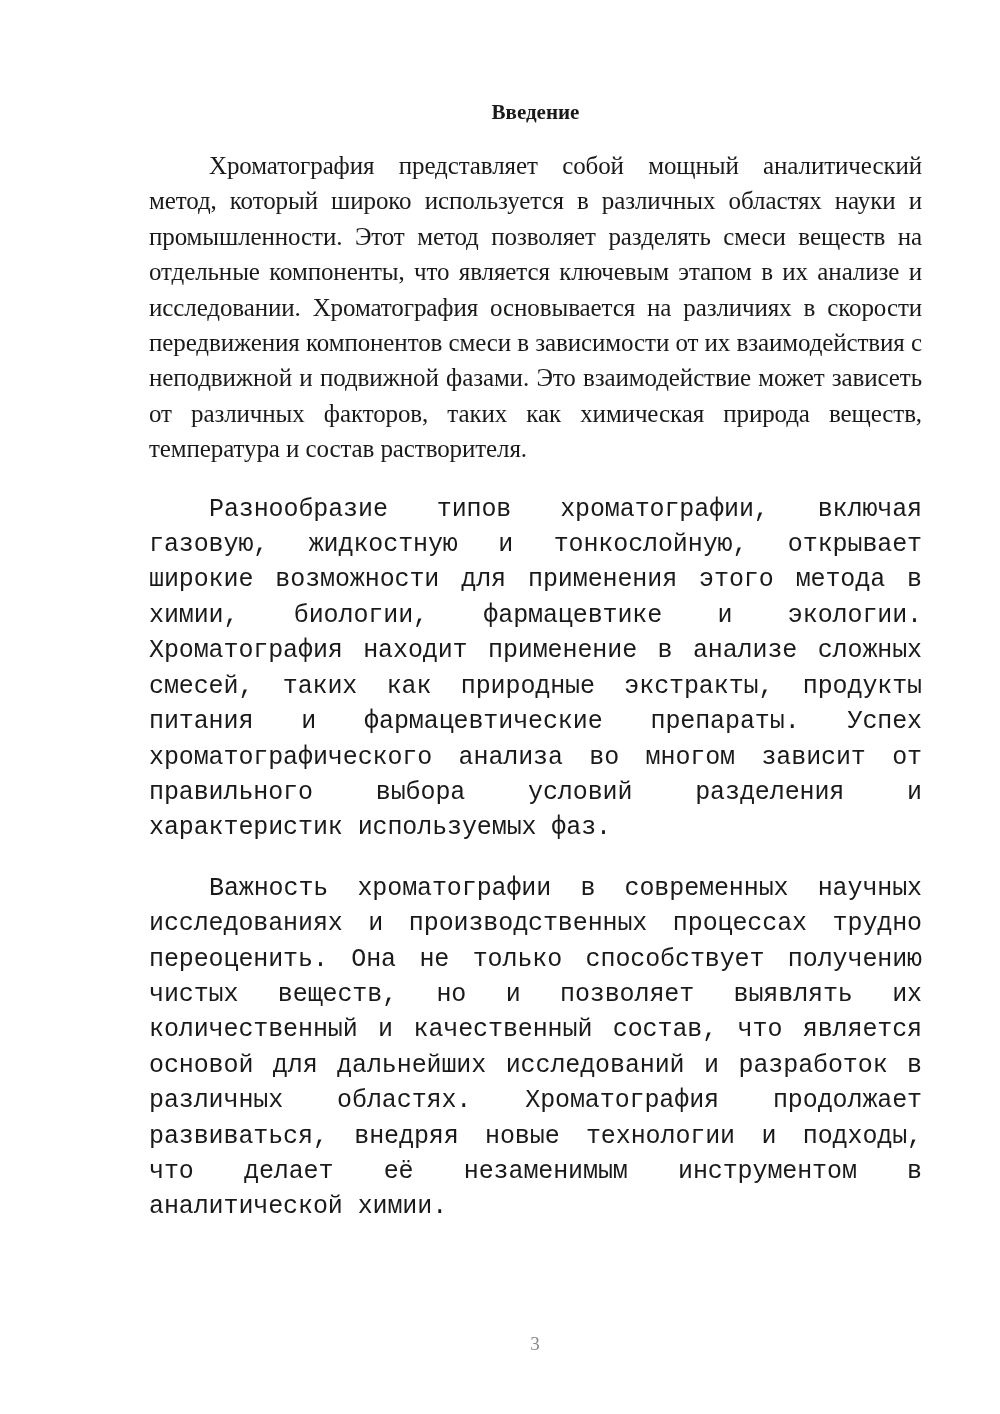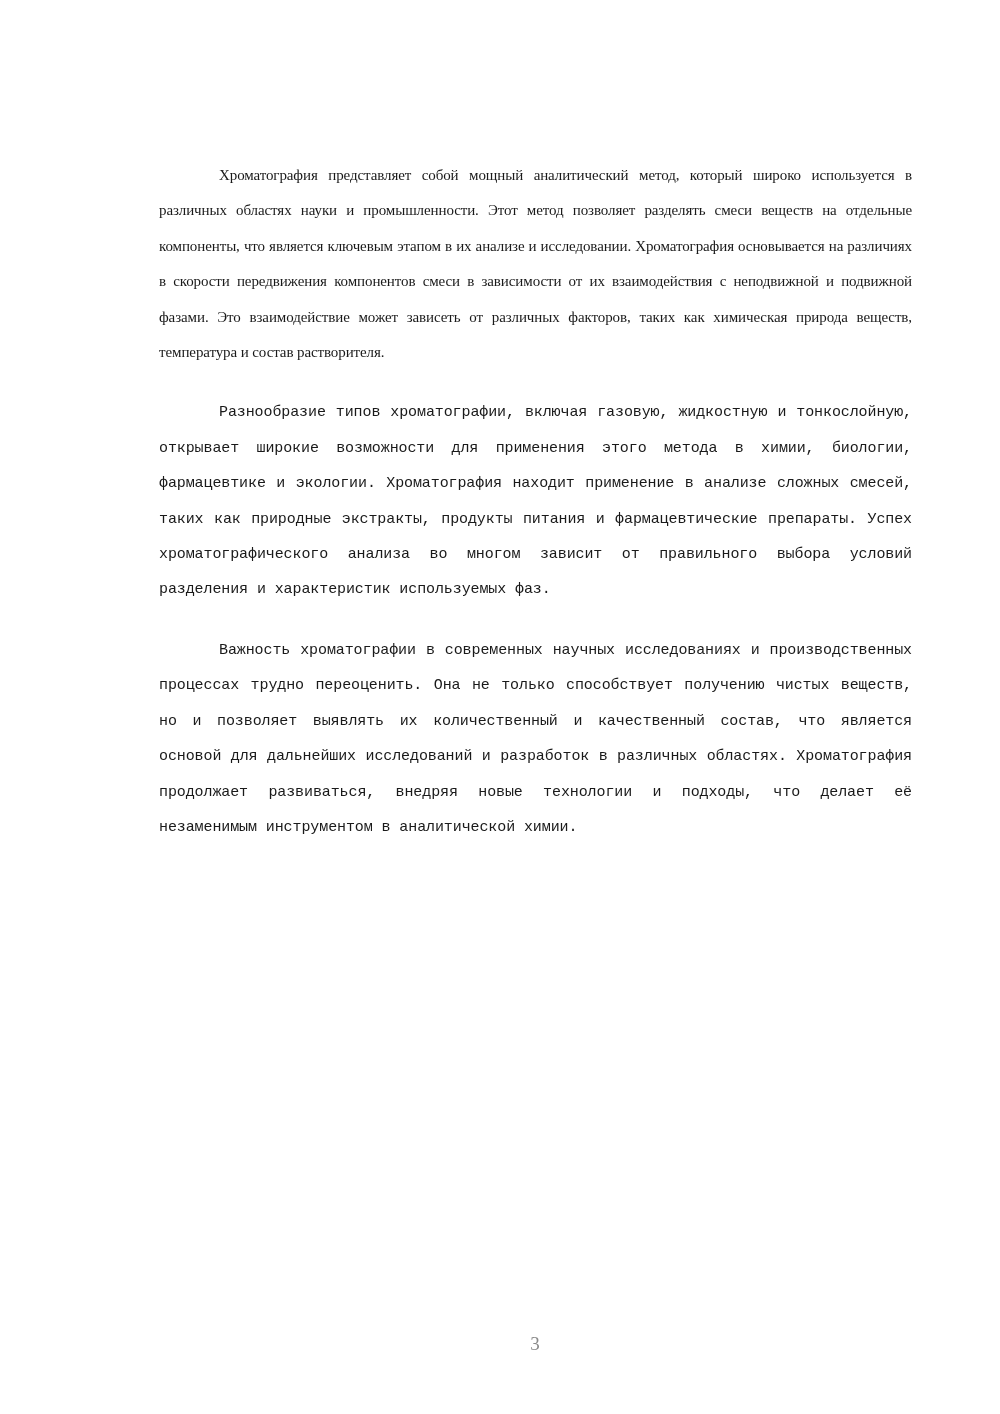--- a/index.html
+++ b/index.html
@@ -33,22 +33,22 @@
       line-height: 30px;
       margin: 0;
     }
     .body-text {
       position: absolute;
       left: 143px;
       width: 785px;
       top: 142px;
     }
     .para {
-      margin: 16px;
-      font-size: 15px;
+      margin: 6px;
+      font-size: 25px;
       line-height: 35.4px;
       text-align: justify;
       text-indent: 60px;
       letter-spacing: -0.1px;
     }
     .para + .para {
       margin-top: 25px;
       font-family: Liberation Mono, monospace;
     }
     .page-number {
@@ -59,20 +59,21 @@
       text-align: center;
       font-size: 19px;
       color: #8a8a8a;
       font-family: "Liberation Serif", "DejaVu Serif", serif;
     }
   </style>
 </head>
 <body>
 
 <div class="page">
+  <h1 class="heading">Введение</h1>
 
   <div class="body-text">
     <p class="para">Хроматография представляет собой мощный аналитический метод, который широко используется в различных областях науки и промышленности. Этот метод позволяет разделять смеси веществ на отдельные компоненты, что является ключевым этапом в их анализе и исследовании. Хроматография основывается на различиях в скорости передвижения компонентов смеси в зависимости от их взаимодействия с неподвижной и подвижной фазами. Это взаимодействие может зависеть от различных факторов, таких как химическая природа веществ, температура и состав растворителя.</p>
     <p class="para">Разнообразие типов хроматографии, включая газовую, жидкостную и тонкослойную, открывает широкие возможности для применения этого метода в химии, биологии, фармацевтике и экологии. Хроматография находит применение в анализе сложных смесей, таких как природные экстракты, продукты питания и фармацевтические препараты. Успех хроматографического анализа во многом зависит от правильного выбора условий разделения и характеристик используемых фаз.</p>
     <p class="para">Важность хроматографии в современных научных исследованиях и производственных процессах трудно переоценить. Она не только способствует получению чистых веществ, но и позволяет выявлять их количественный и качественный состав, что является основой для дальнейших исследований и разработок в различных областях. Хроматография продолжает развиваться, внедряя новые технологии и подходы, что делает её незаменимым инструментом в аналитической химии.</p>
   </div>
 
   <div class="page-number">3</div>
 </div>
 

